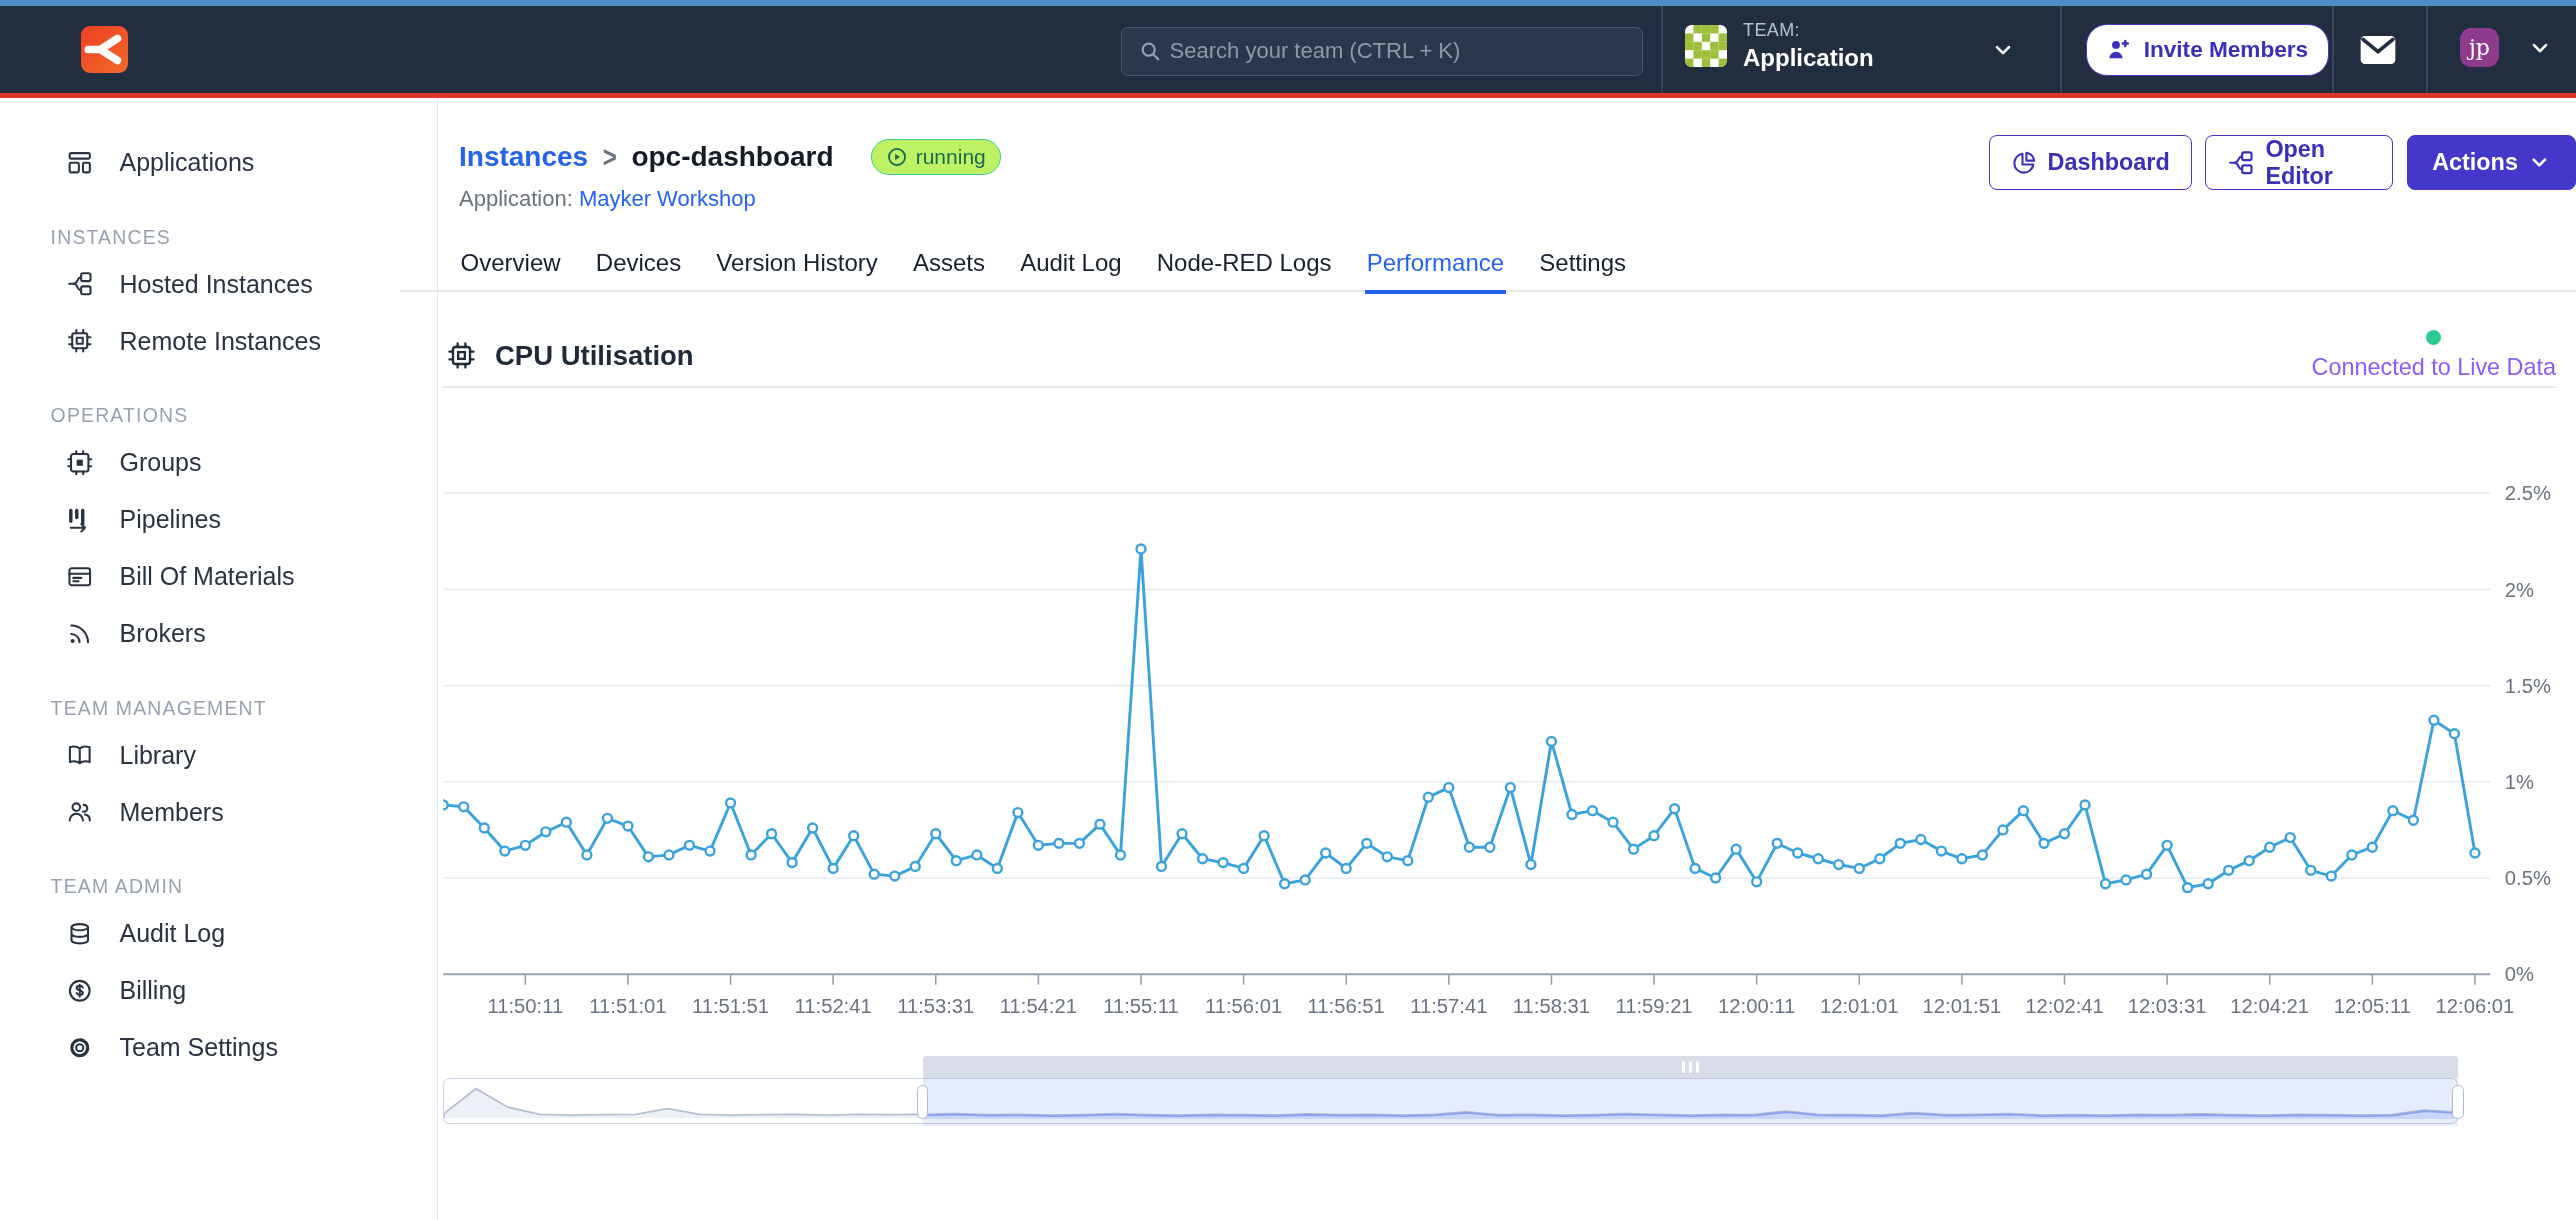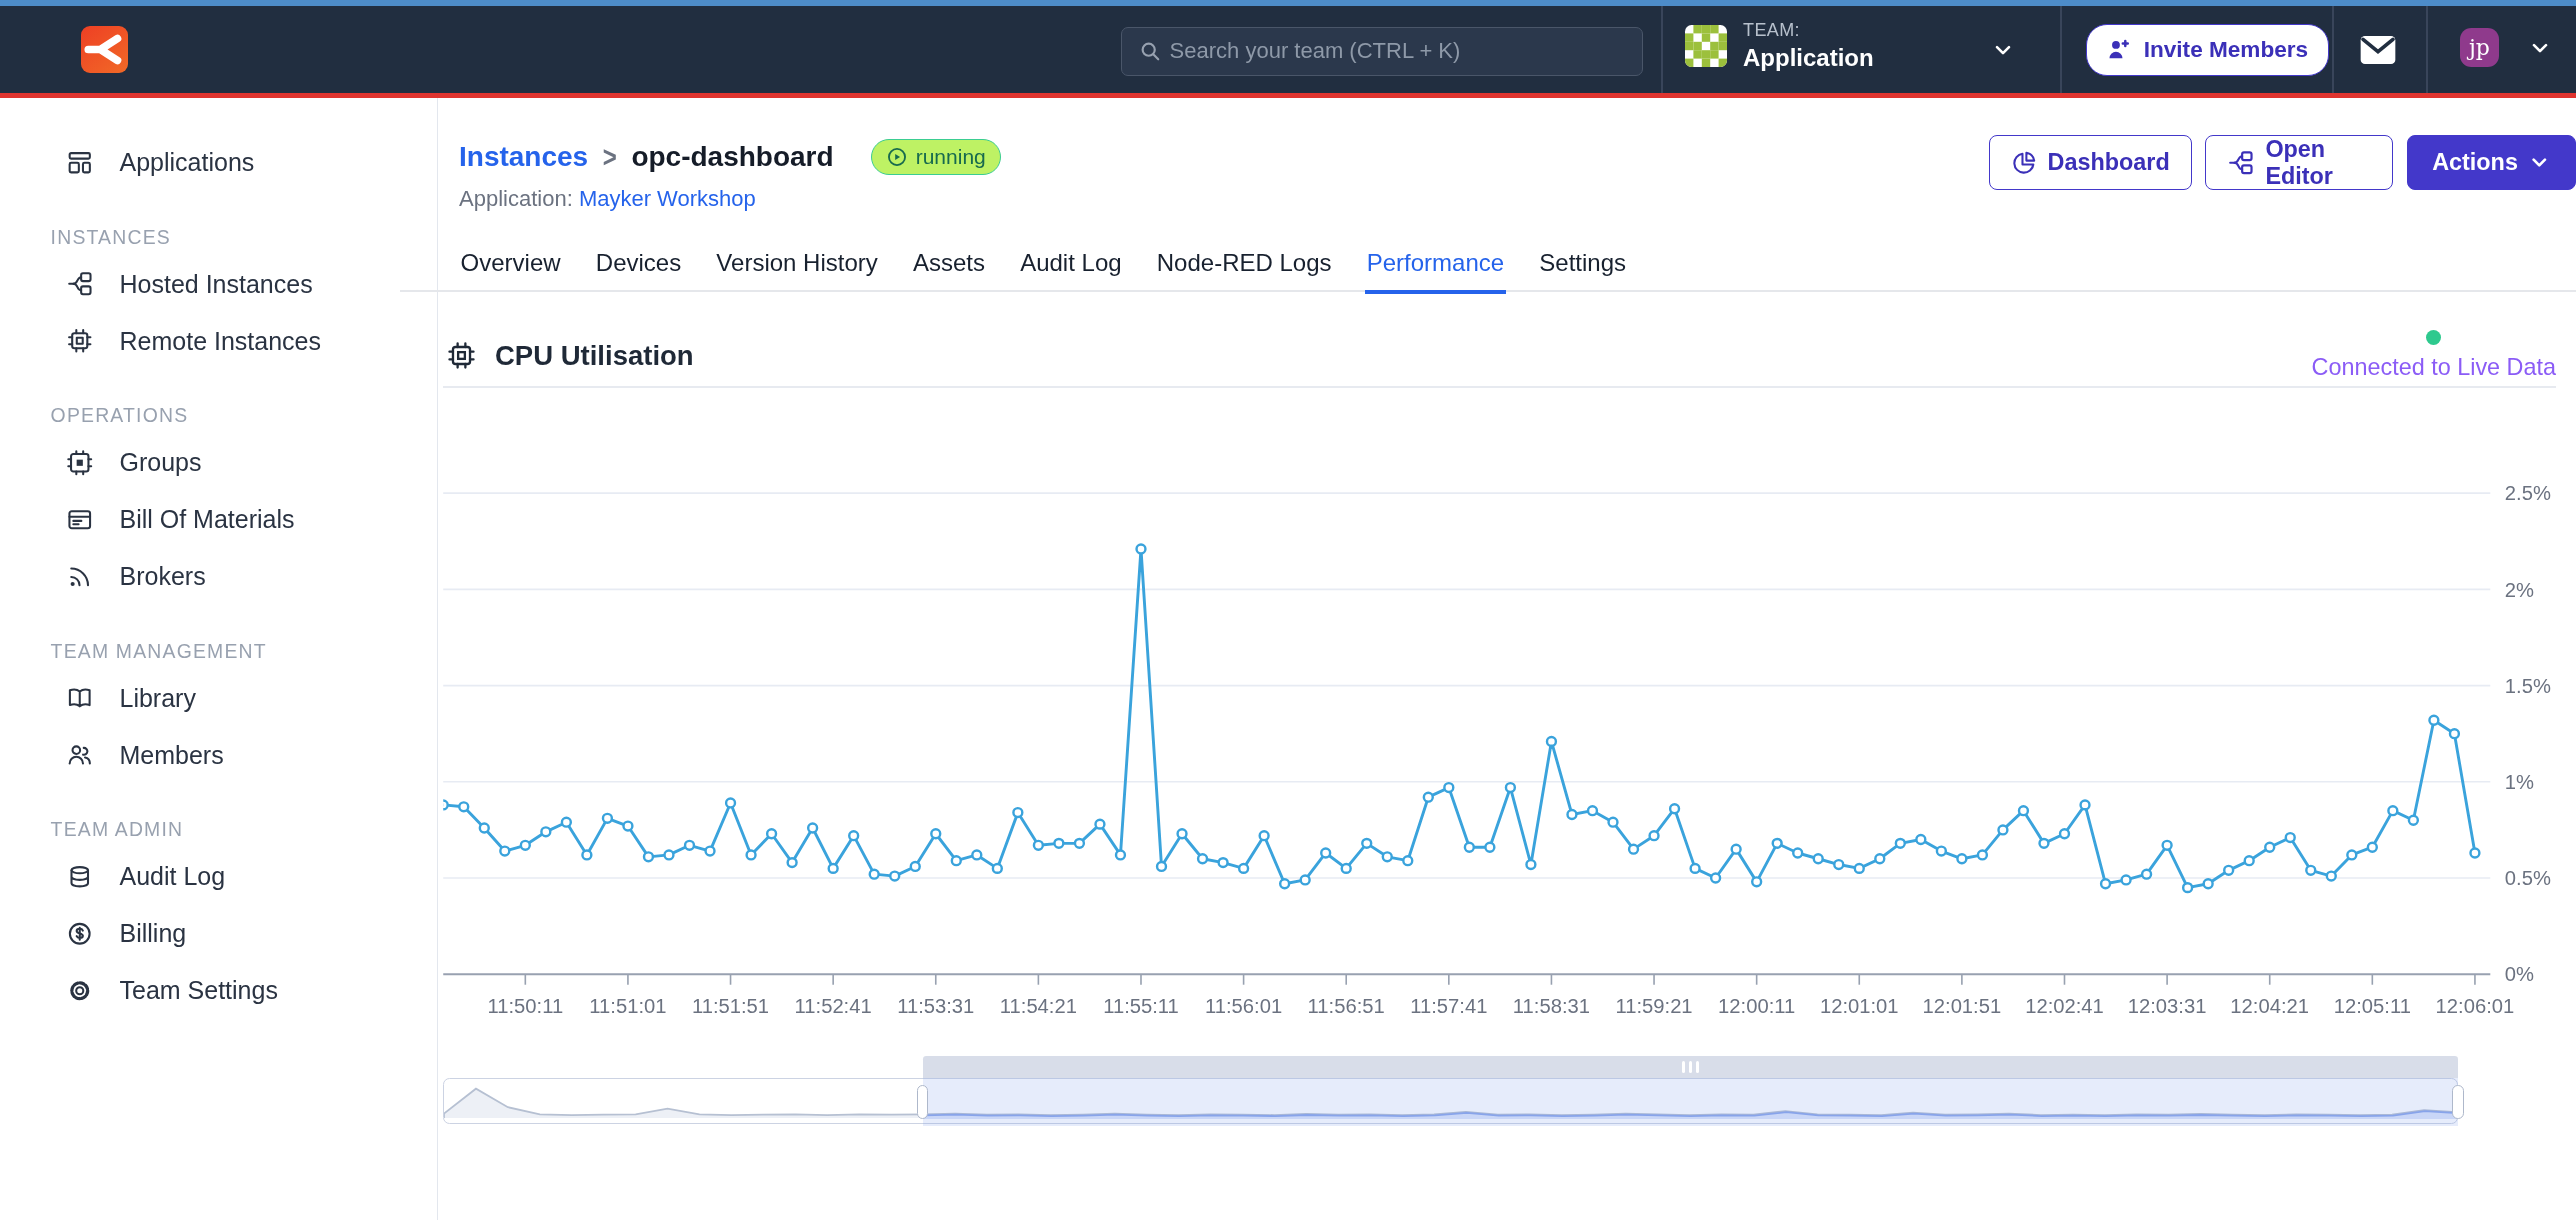--- a/index.html
+++ b/index.html
@@ -223,20 +223,29 @@
       <div class="sb-header">OPERATIONS</div>
       <div class="sb-item">
         <span class="sb-icon">
           <svg width="27.5" height="27.5" viewBox="0 0 24 24" fill="none" stroke="currentColor" stroke-width="1.8" stroke-linecap="round" stroke-linejoin="round">
             <rect x="4.4" y="4.4" width="15.2" height="15.2" rx="2"></rect>
             <rect x="9.3" y="9.3" width="5.4" height="5.4" fill="currentColor" stroke="none"></rect>
             <path d="M9 2v2.4M15 2v2.4M9 19.6V22M15 19.6V22M2 9h2.4M2 15h2.4M19.6 9H22M19.6 15H22"></path>
           </svg>
         </span>
         <span>Groups</span>
+      </div>
+      <div class="sb-item">
+        <span class="sb-icon">
+          <svg width="27.5" height="27.5" viewBox="0 0 24 24" fill="none" stroke="currentColor" stroke-width="1.8" stroke-linecap="round" stroke-linejoin="round">
+            <path d="M4.2 3.8v9.6M9.4 3.8v6.2M14.6 3.8v12.2" stroke-width="3"></path>
+            <path d="M4.2 20.2h12.4m0 0l-3.2-3.2m3.2 3.2l-3.2 3.2" transform="translate(0,-1.2)"></path>
+          </svg>
+        </span>
+        <span>Pipelines</span>
       </div>
       <div class="sb-item">
         <span class="sb-icon">
           <svg width="27.5" height="27.5" viewBox="0 0 24 24" fill="none" stroke="currentColor" stroke-width="1.8" stroke-linecap="round" stroke-linejoin="round">
             <rect x="3" y="4.6" width="18" height="14.8" rx="2"></rect>
             <path d="M3 9.4h18M6.4 13h7M6.4 16h4.6"></path>
           </svg>
         </span>
         <span>Bill Of Materials</span>
       </div>

